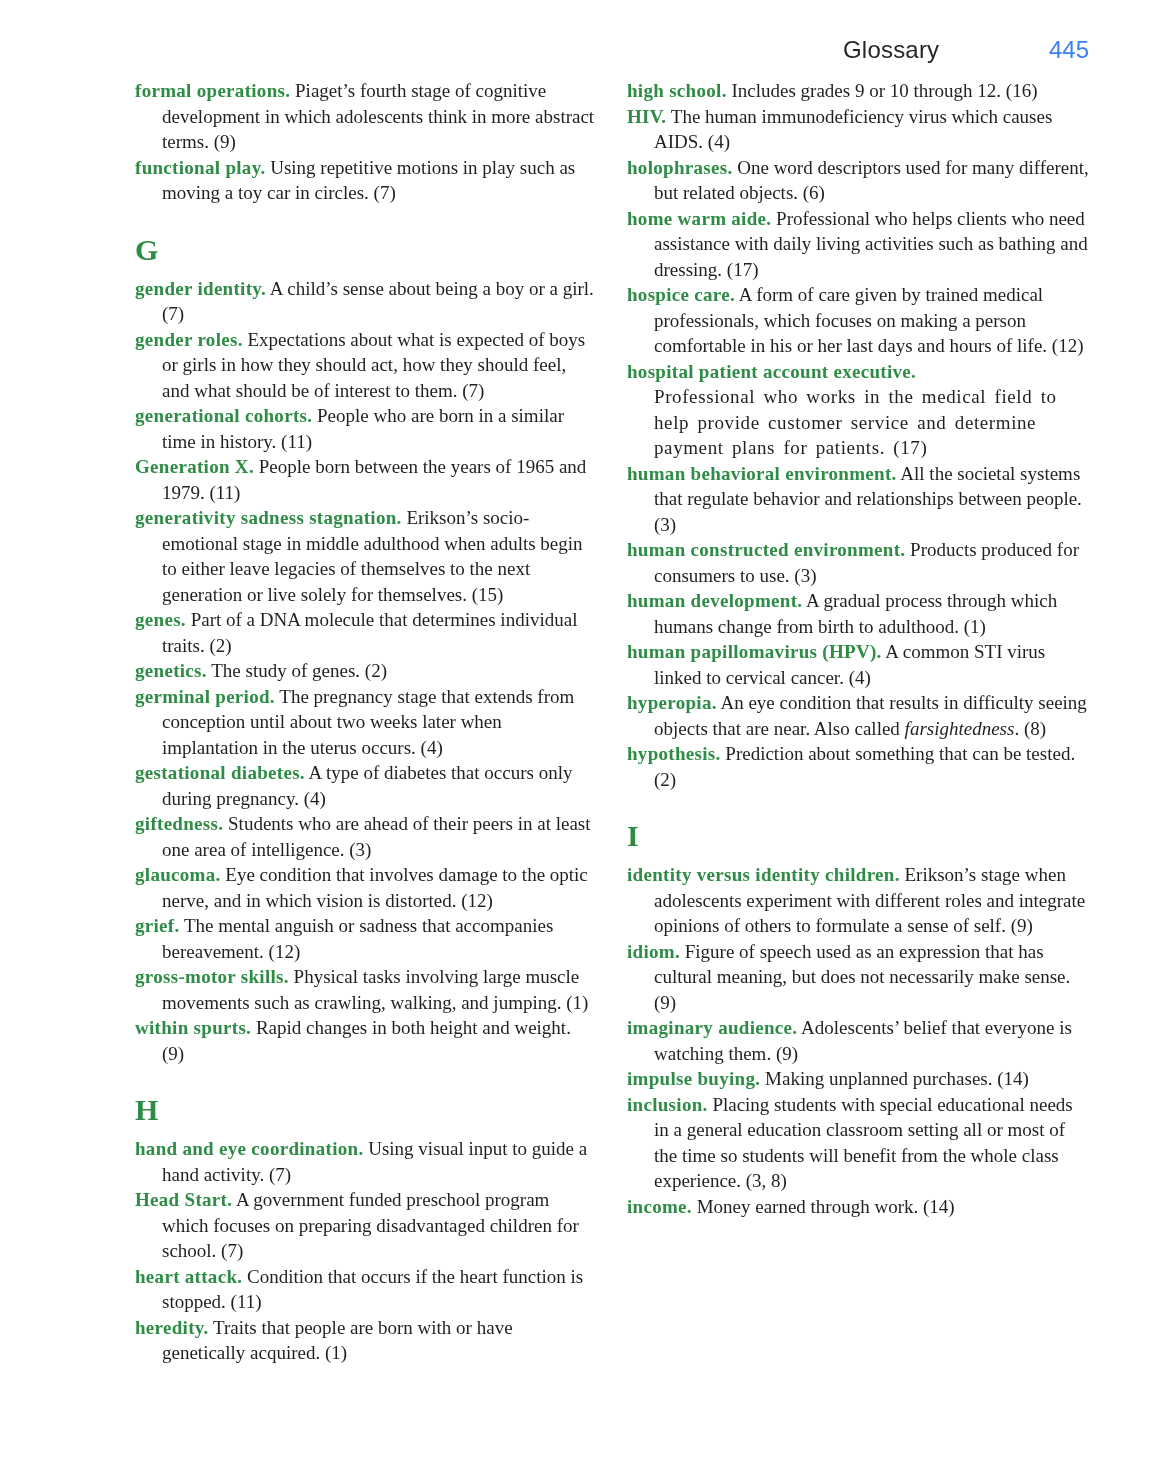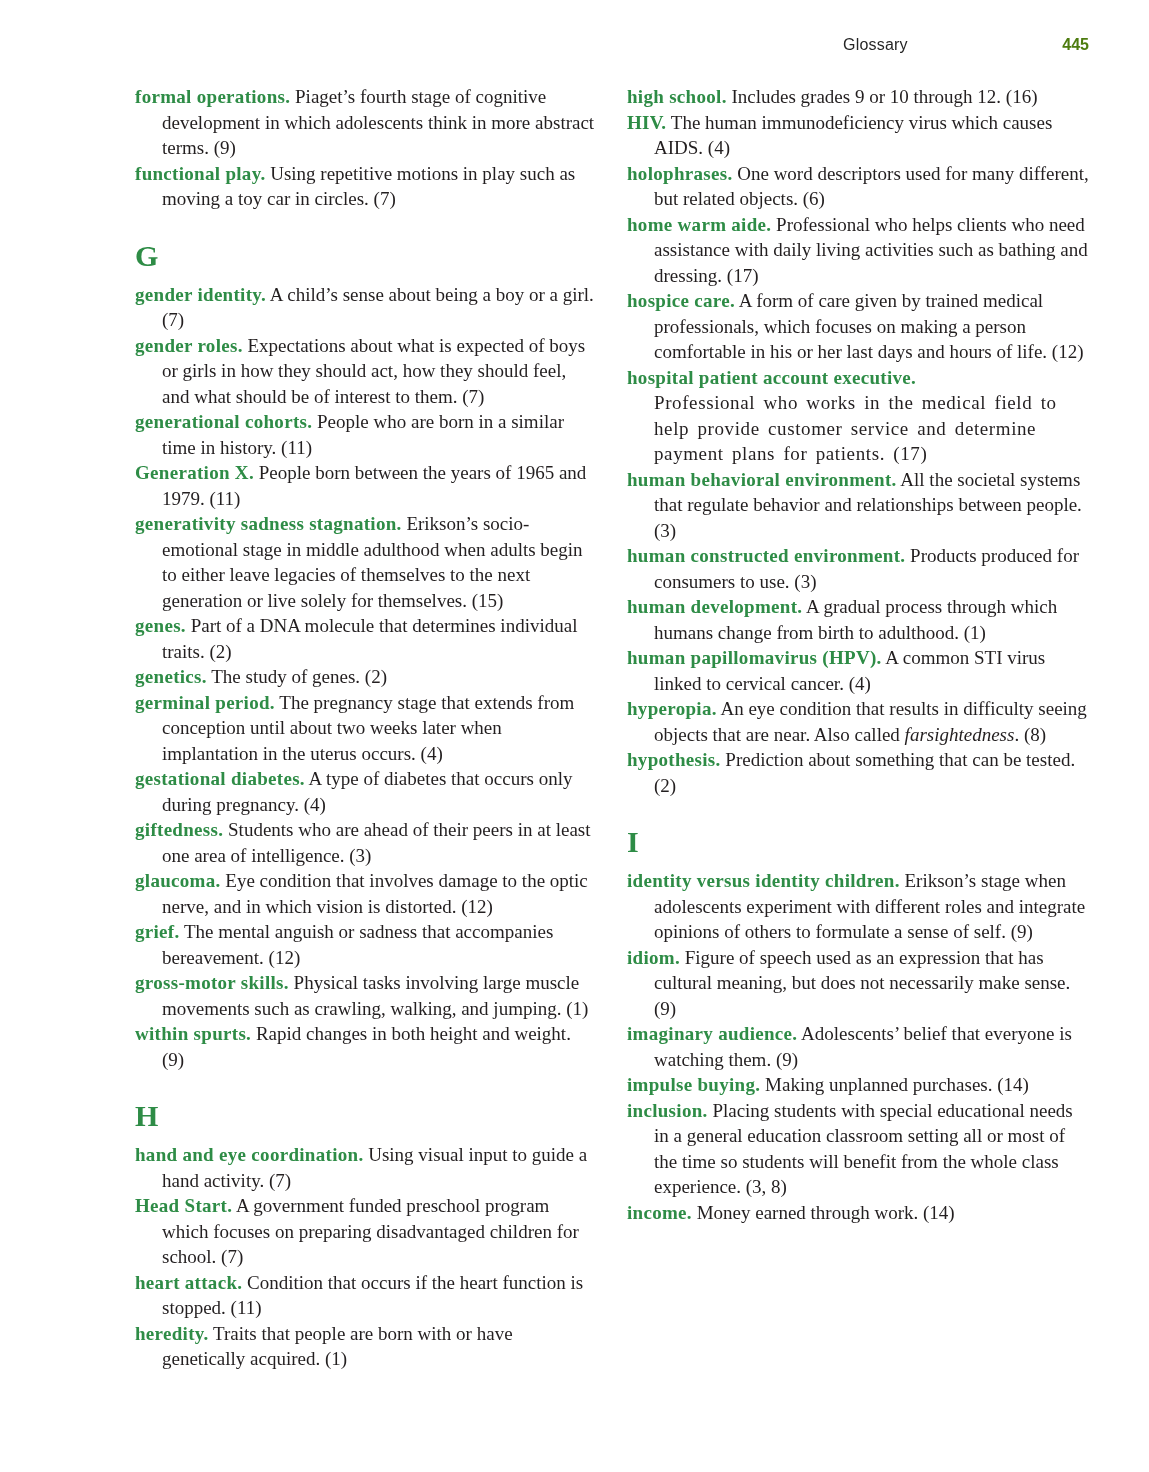--- a/index.html
+++ b/index.html
@@ -12,39 +12,39 @@
     color: #231f20;
     overflow: hidden;
   }
   .page-header {
     position: absolute;
     top: 36px;
     left: 0;
     width: 100%;
     height: 28px;
     font-family: "Liberation Sans", sans-serif;
-    font-size: 16px;
+    font-size: 24px;
     text-align: center;
   }
   .running-title {
     position: absolute;
     left: 843px;
     top: 0;
     font-weight: 400;
     color: #262626;
     letter-spacing: 0.2px;
   }
   .page-number {
     position: absolute;
     right: 60px;
     top: 0;
-    font-weight: 700;
-    color: #4d7c0f;
+    font-weight: 400;
+    color: #3b82f6;
   }
-  .column { position: absolute; top: 84px; }
+  .column { position: absolute; top: 78px; }
   .column.left  { left: 135px; width: 462px; }
   .column.right { left: 627px; width: 462px; }
   .section-heading {
     color: #2e8c46;
     font-size: 30px;
     line-height: 32px;
     font-weight: 700;
     margin: 28px 0 10px 0;
     letter-spacing: 0.5px;
   }

